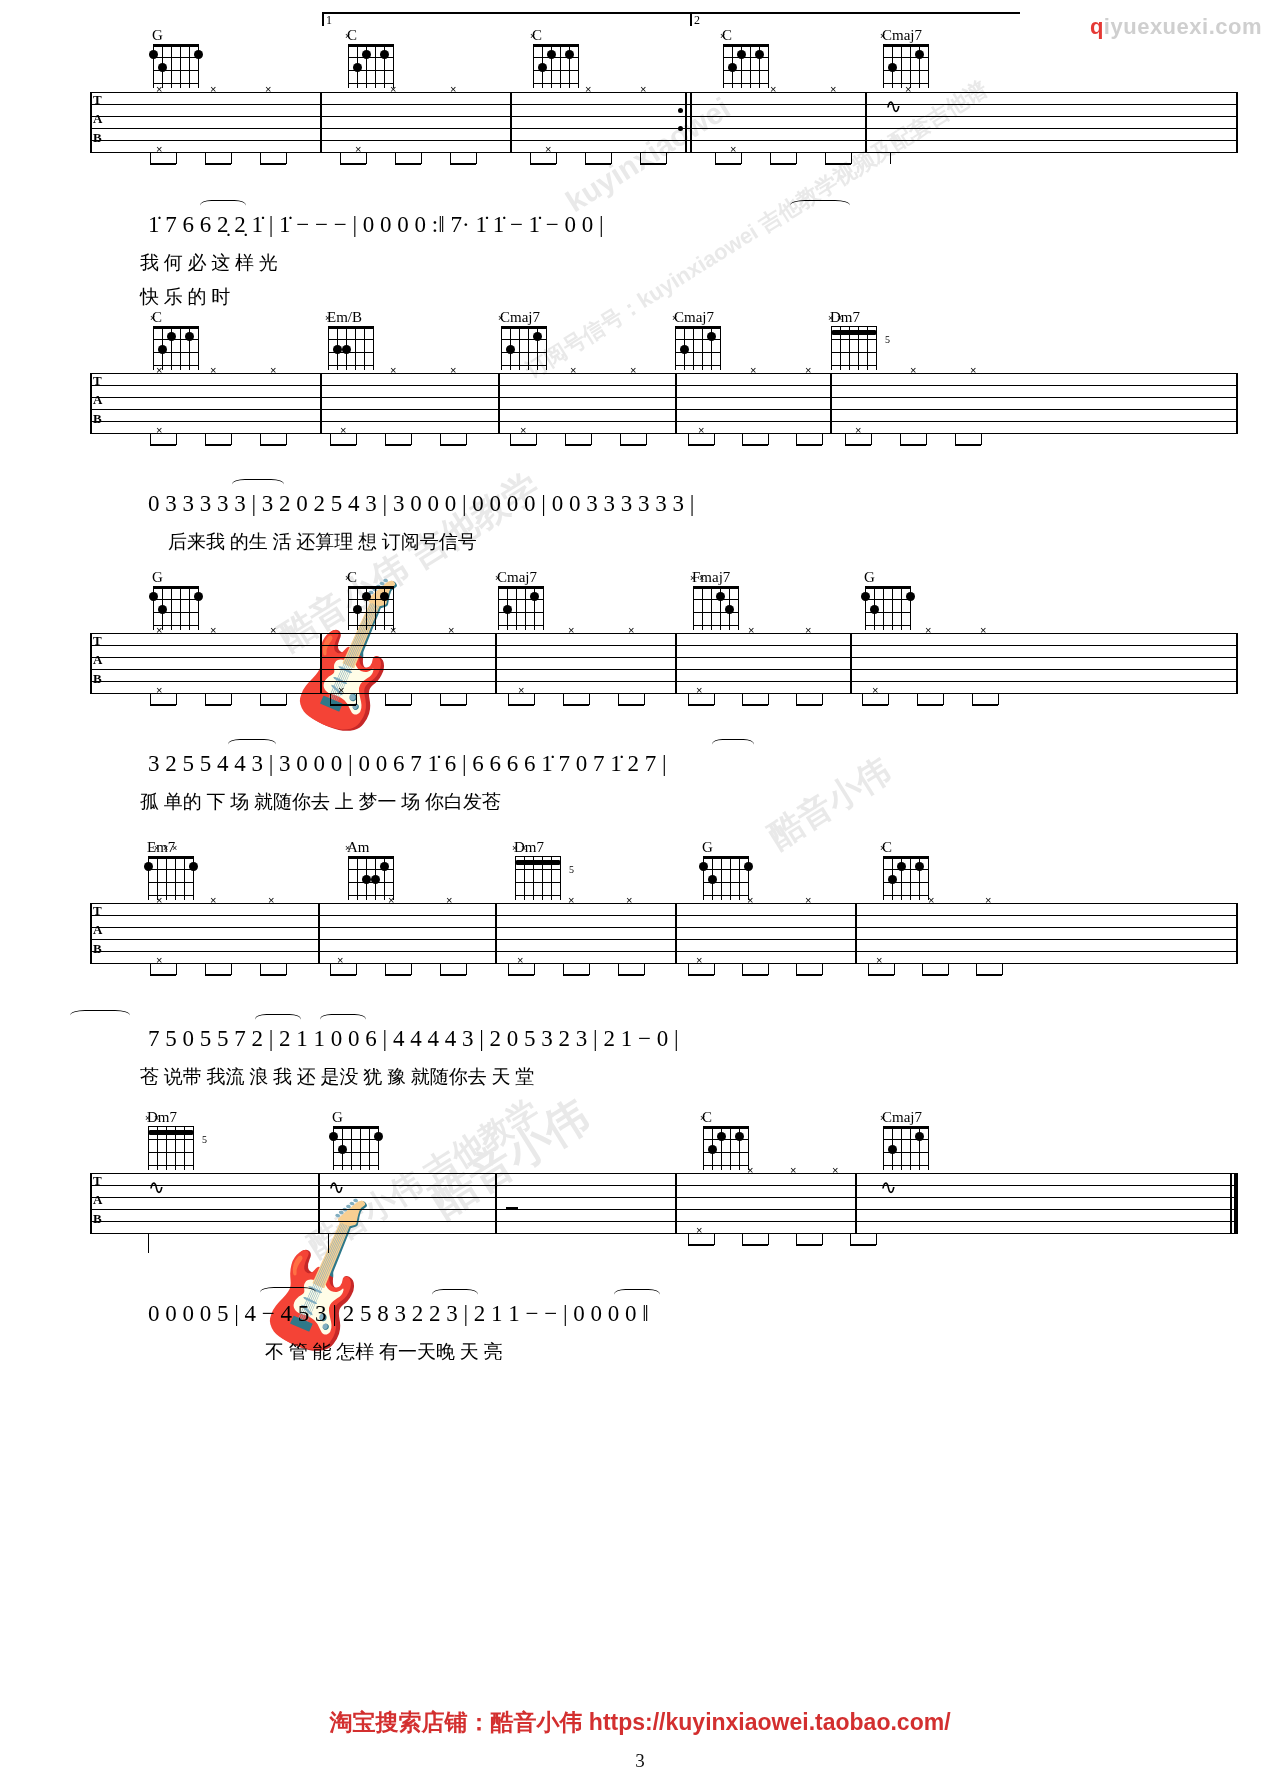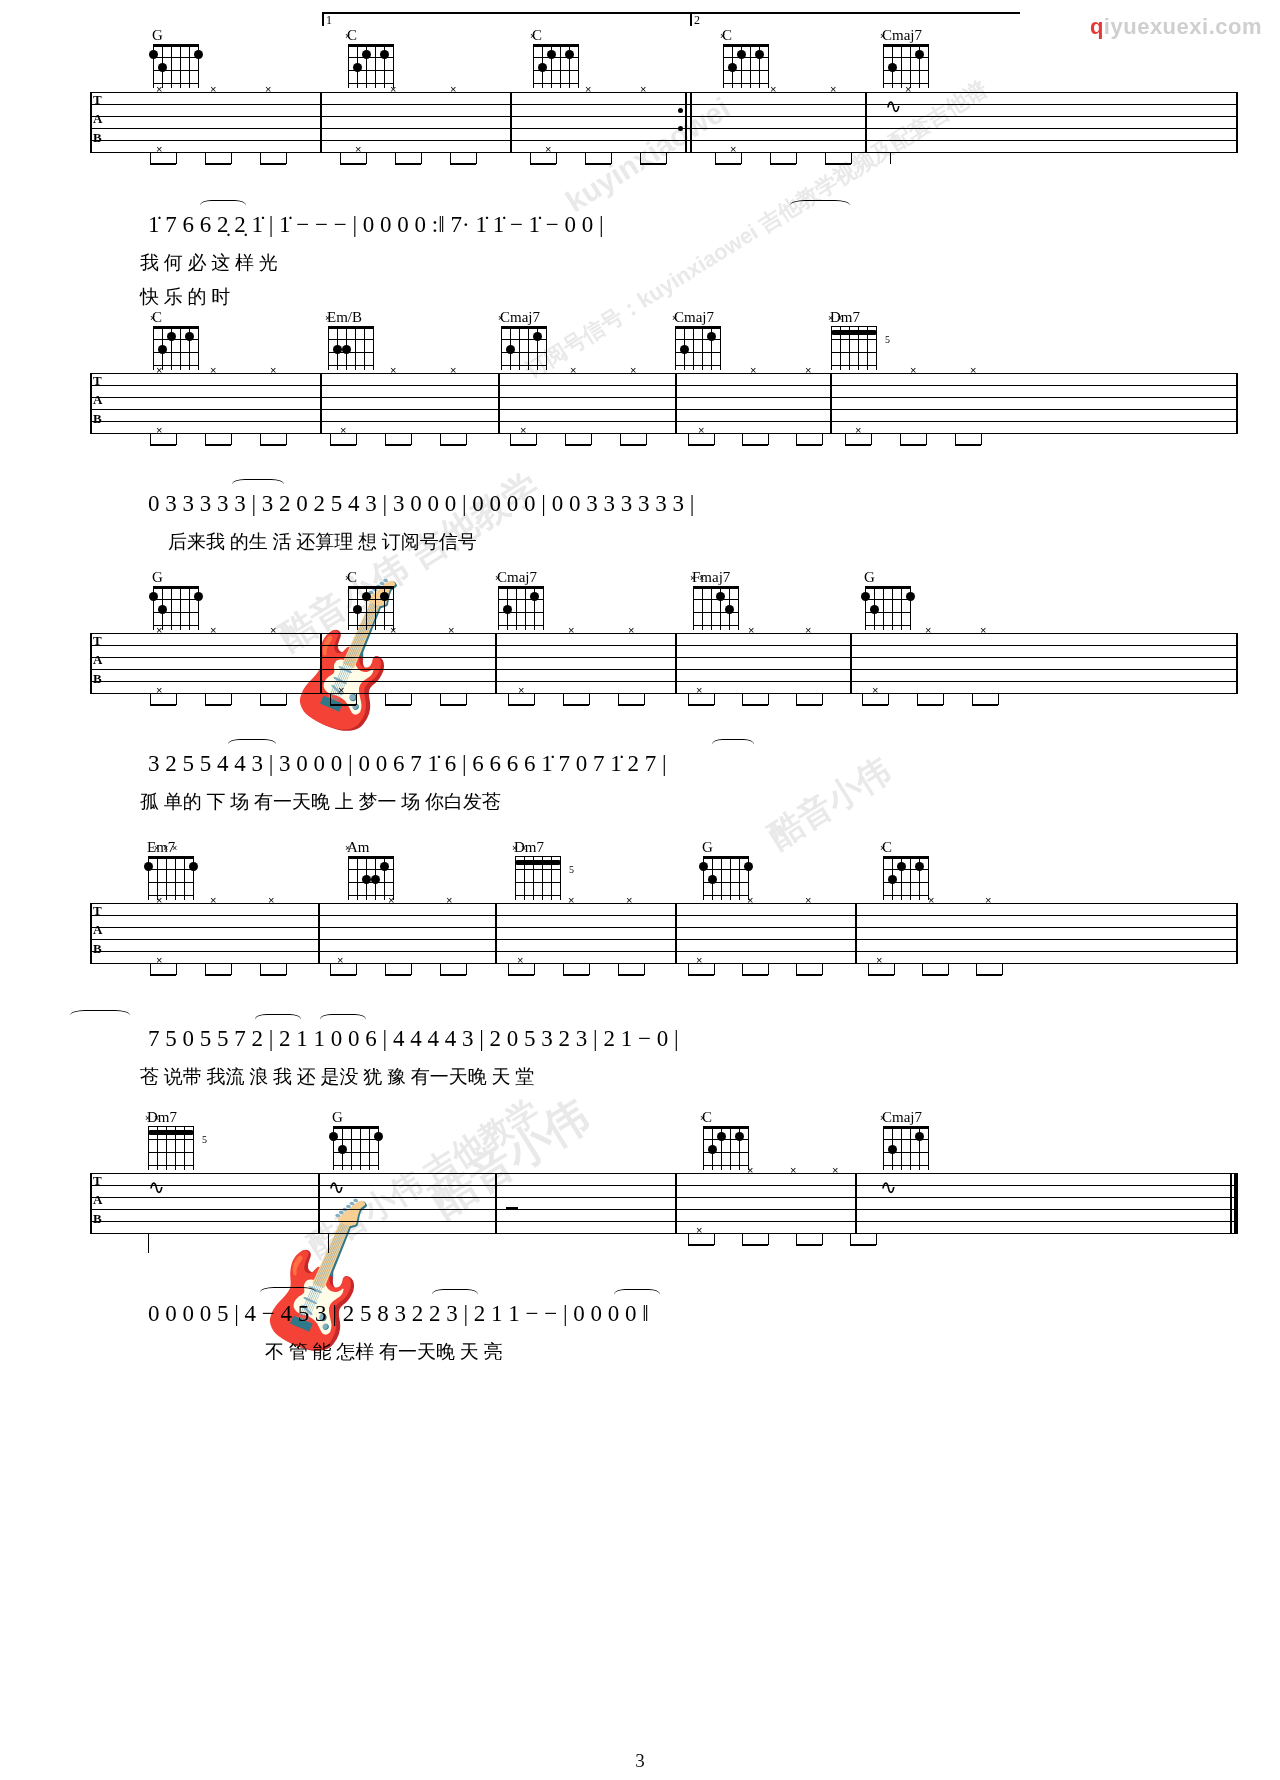--- a/index.html
+++ b/index.html
@@ -638,21 +638,21 @@
         <div class="beam" style="left:827px;width:26px;"></div>
       <div class="stem" style="left:882px;"></div>
         <div class="stem" style="left:908px;"></div>
         <div class="beam" style="left:882px;width:26px;"></div>
     </div>
 
     <div class="melody" style="top:180px;">
       <div class="slur" style="left:228px;top:-6px;width:48px;"></div>
       <div class="slur" style="left:712px;top:-6px;width:42px;"></div>
       <div class="numrow" style="left:148px;top:6px;">3  2 5 5 4 4 3  |  3  0  0  0  |  0 0  6 7 1̇ 6  | 6 6 6  6 1̇  7  0 7 1̇ 2 7 |</div>
-      <div class="lyrow" style="left:140px;top:44px;">孤 单的  下 场                      有一天晚  上   梦一 场          你白发苍</div>
+      <div class="lyrow" style="left:140px;top:44px;">孤 单的  下 场                      就随你去  上   梦一 场          你白发苍</div>
     </div>
   </div>
 
   <div class="system" style="top:835px;height:195px;">
     <div class="chord" style="left:145px;top:5px;">
       <div class="nm">Em7</div>
       <div class="grid">
         <div class="h nut"></div>
           <div class="h" style="top:13px;"></div>
           <div class="h" style="top:26px;"></div>
@@ -823,21 +823,21 @@
       <div class="stem" style="left:886px;"></div>
         <div class="stem" style="left:912px;"></div>
         <div class="beam" style="left:886px;width:26px;"></div>
     </div>
 
     <div class="melody" style="top:185px;">
       <div class="slur" style="left:70px;top:-10px;width:60px;"></div>
       <div class="slur" style="left:255px;top:-6px;width:46px;"></div>
       <div class="slur" style="left:320px;top:-6px;width:46px;"></div>
       <div class="numrow" style="left:148px;top:6px;">7 5 0 5 5   7 2 | 2 1 1   0   0 6 | 4 4 4 4 3   | 2  0 5 3 2 3  | 2  1  −  0  |</div>
-      <div class="lyrow" style="left:140px;top:44px;">苍 说带 我流   浪      我 还 是没  犹  豫   有一天晚  天 堂</div>
+      <div class="lyrow" style="left:140px;top:44px;">苍 说带 我流   浪      我 还 是没  犹  豫   就随你去  天 堂</div>
     </div>
   </div>
 
   <div class="system" style="top:1105px;height:200px;">
     <div class="chord" style="left:145px;top:5px;">
       <div class="nm">Dm7</div>
       <div class="grid">
         <div class="h"></div>
           <div class="h" style="top:13px;"></div>
           <div class="h" style="top:26px;"></div>
@@ -956,15 +956,16 @@
 
     <div class="melody" style="top:190px;">
       <div class="slur" style="left:260px;top:-8px;width:56px;"></div>
       <div class="slur" style="left:432px;top:-6px;width:46px;"></div>
       <div class="slur" style="left:614px;top:-6px;width:46px;"></div>
       <div class="numrow" style="left:148px;top:6px;">0  0  0  0 5 | 4  −  4 5 3 | 2  5 8 3 2 2 3 | 2 1 1  −  −  |  0  0  0  0  ‖</div>
       <div class="lyrow" style="left:265px;top:44px;">不  管   能 怎样   有一天晚   天  亮</div>
     </div>
   </div>
 
+  <div class="footer">淘宝搜索店铺：酷音小伟 https://kuyinxiaowei.taobao.com/</div>
   <div class="pageno">3</div>
 
 </div>
 
 </body></html>

